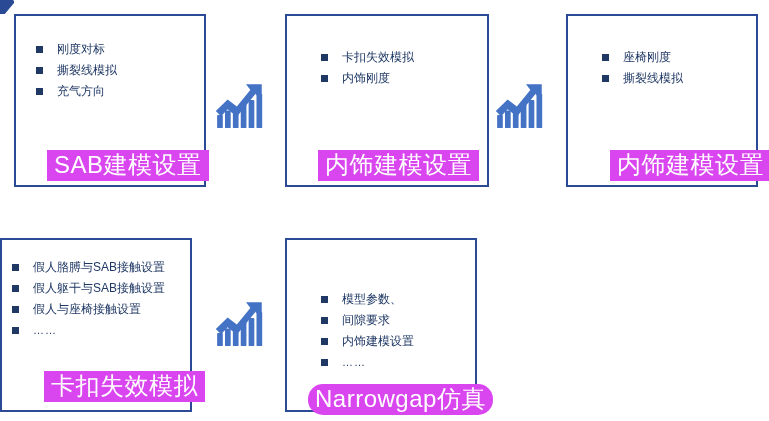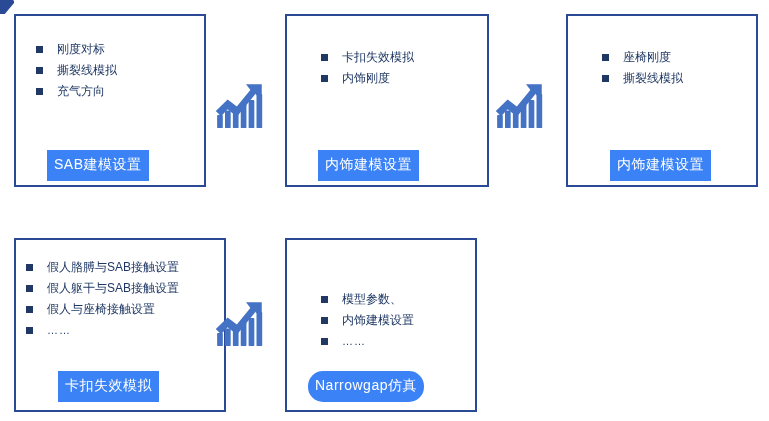--- a/index.html
+++ b/index.html
@@ -84,23 +84,23 @@
     letter-spacing: 0px;
   }
 
   .bullet-text.ellipsis {
     letter-spacing: 1px;
     font-size: 11px;
   }
 
   .card-label {
     position: absolute;
-    background: #3b82f6;
+    background: #d946ef;
     color: #ffffff;
-    font-size: 14px;
+    font-size: 24px;
     line-height: 19px;
     padding: 5px 7px 7px 7px;
     white-space: nowrap;
     letter-spacing: 0.5px;
   }
 
   
   .growth-icon {
     position: absolute;
     width: 56px;
@@ -190,21 +190,21 @@
         <span class="bullet-text">座椅刚度</span>
       </li>
       <li class="bullet-row">
         <span class="bullet-marker"></span>
         <span class="bullet-text">撕裂线模拟</span>
       </li>
     </ul>
     <div class="card-label" style="left:42px; top:134px;">内饰建模设置</div>
   </div>
 
-  <div class="card" style="left:14px; top:238px; width:212px; height:174px;padding-left:40px;">
+  <div class="card" style="left:0; top:238px; width:192px; height:174px;padding-left:40px;">
     <ul class="bullets" style="top:20px; padding-left:10px; padding-right:6px;">
       <li class="bullet-row">
         <span class="bullet-marker"></span>
         <span class="bullet-text">假人胳膊与SAB接触设置</span>
       </li>
       <li class="bullet-row">
         <span class="bullet-marker"></span>
         <span class="bullet-text">假人躯干与SAB接触设置</span>
       </li>
       <li class="bullet-row">
@@ -235,23 +235,27 @@
   </div>
 
   <div class="card" style="left:285px; top:238px; width:192px; height:174px;">
     <ul class="bullets" style="top:20px; padding-left:34px; padding-right:8px;margin-top:32px;">
       <li class="bullet-row">
         <span class="bullet-marker"></span>
         <span class="bullet-text">模型参数、</span>
       </li>
       <li class="bullet-row">
         <span class="bullet-marker"></span>
+        <span class="bullet-text">间隙要求</span>
+      </li>
+      <li class="bullet-row">
+        <span class="bullet-marker"></span>
         <span class="bullet-text">内饰建模设置</span>
       </li>
       <li class="bullet-row">
         <span class="bullet-marker"></span>
         <span class="bullet-text ellipsis">……</span>
       </li>
     </ul>
-    <div class="card-label" style="left:21px; top:131px;border-radius:15px;">Narrowgap仿真</div>
+    <div class="card-label" style="left:21px; top:144px;border-radius:15px;">Narrowgap仿真</div>
   </div>
 
 </div>
 
 </body></html>

